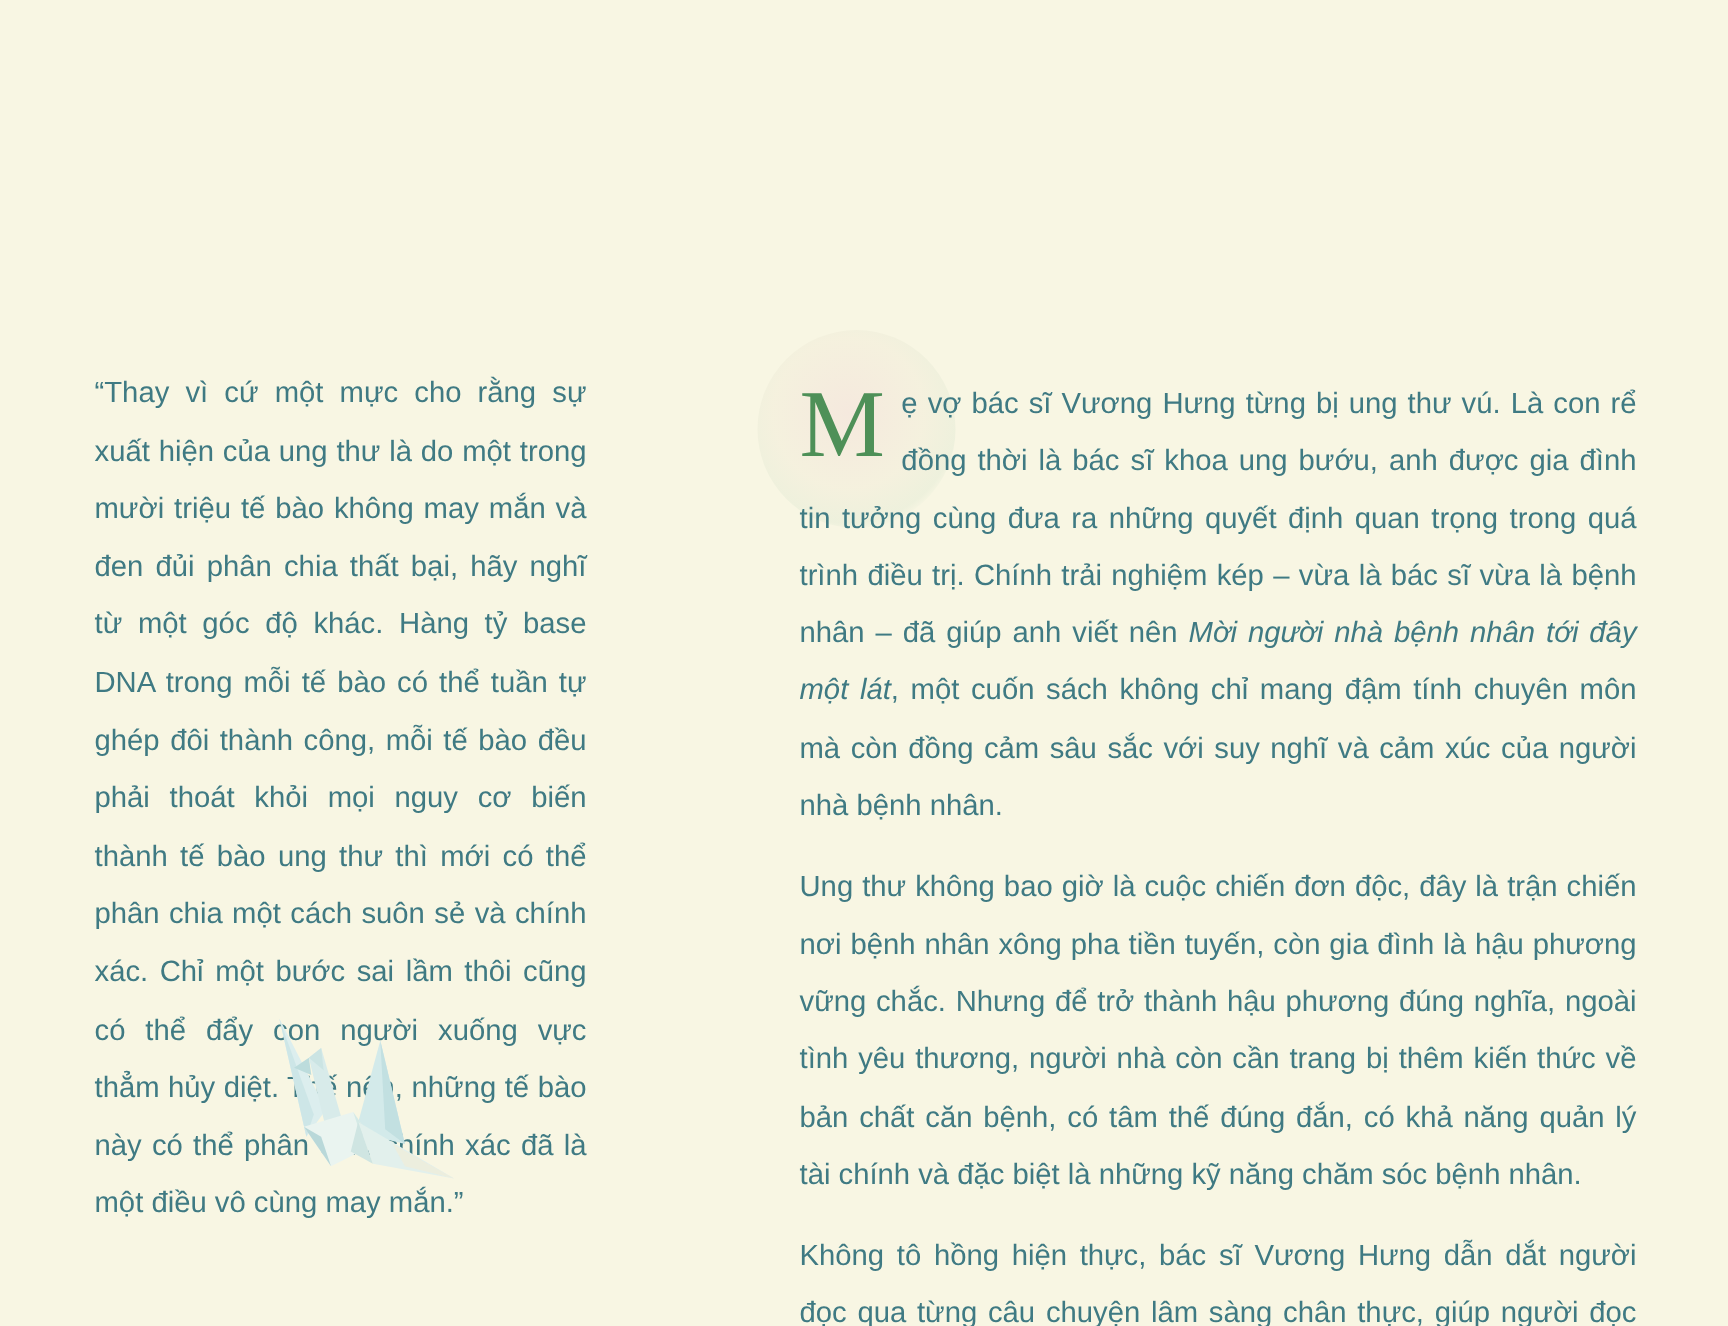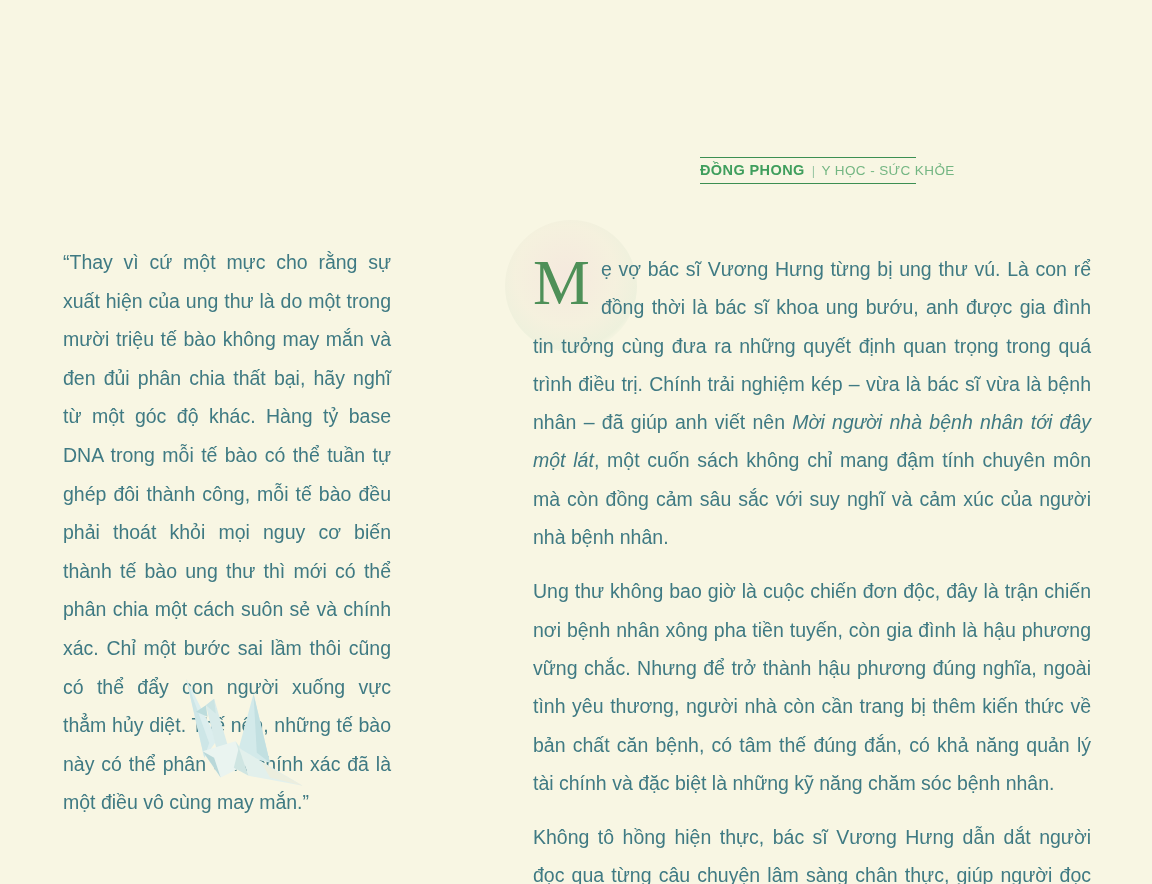--- a/index.html
+++ b/index.html
@@ -107,23 +107,20 @@
     color: #4e9058;
     font-weight: 400;
   }
   .para em { font-style: italic; }
 </style>
 </head>
 <body>
 
 <div class="canvas">
 
-  <div class="header">
-    <span class="brand">ĐỒNG PHONG</span><span class="sep">|</span><span class="category">Y HỌC - SỨC KHỎE</span>
-  </div>
 
   <div class="left-page">
     <p class="quote">“Thay vì cứ một mực cho rằng sự xuất hiện của ung thư là do một trong mười triệu tế bào không may mắn và đen đủi phân chia thất bại, hãy nghĩ từ một góc độ khác. Hàng tỷ base DNA trong mỗi tế bào có thể tuần tự ghép đôi thành công, mỗi tế bào đều phải thoát khỏi mọi nguy cơ biến thành tế bào ung thư thì mới có thể phân chia một cách suôn sẻ và chính xác. Chỉ một bước sai lầm thôi cũng có thể đẩy con người xuống vực thẳm hủy diệt. Thế nên, những tế bào này có thể phân chia chính xác đã là một điều vô cùng may mắn.”</p>
 
     <div class="crane">
       <svg width="156" height="150" viewBox="0 0 190 160" xmlns="http://www.w3.org/2000/svg">
 
         <polygon points="38,2 60,98 76,76" fill="#dceeee"></polygon>
         <polygon points="38,2 60,98 66,80" fill="#cde6e7"></polygon>
 

